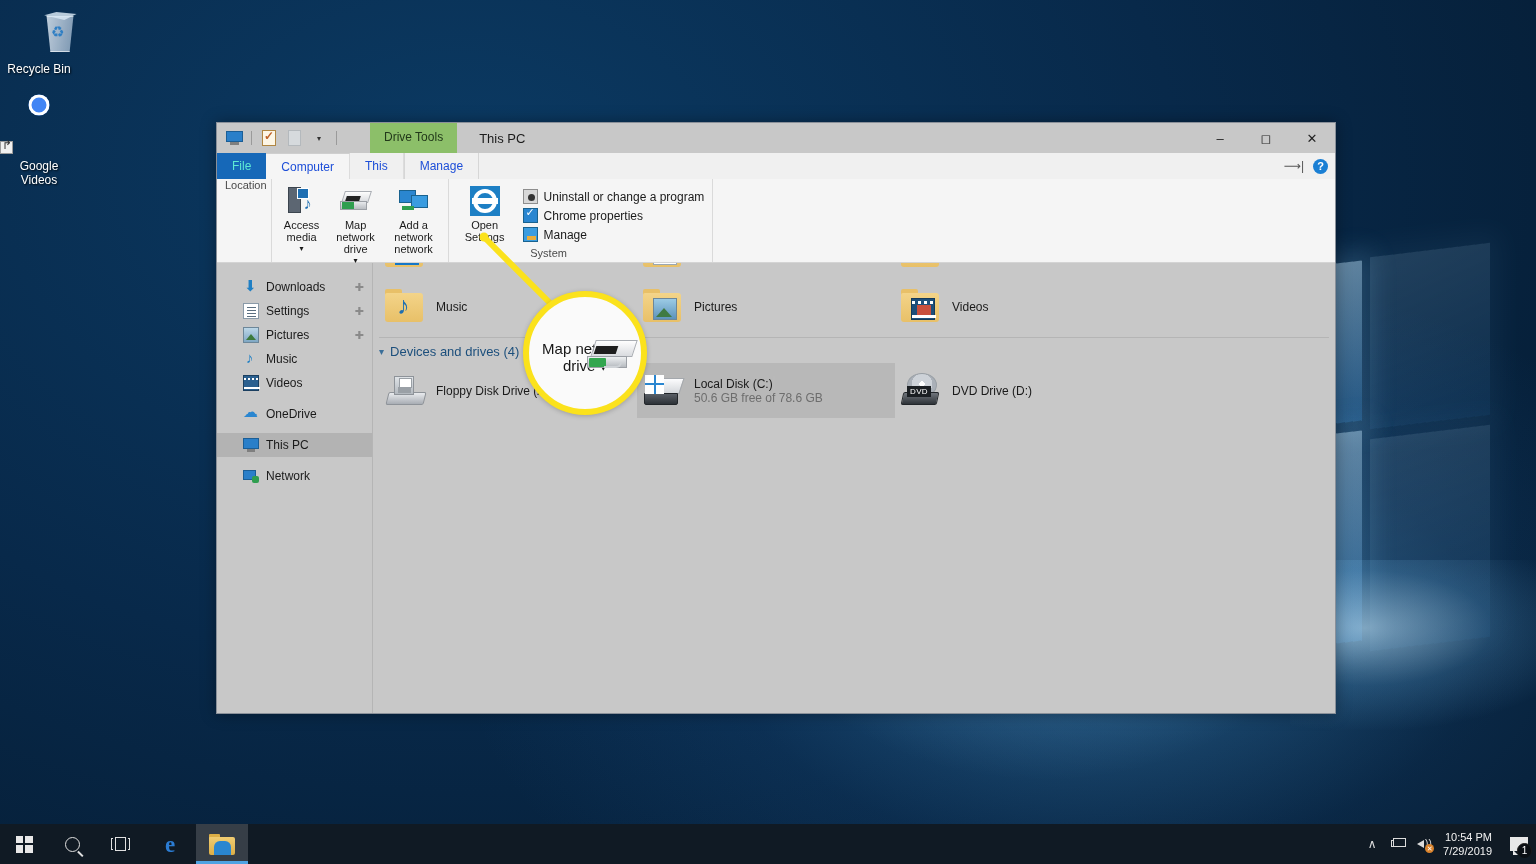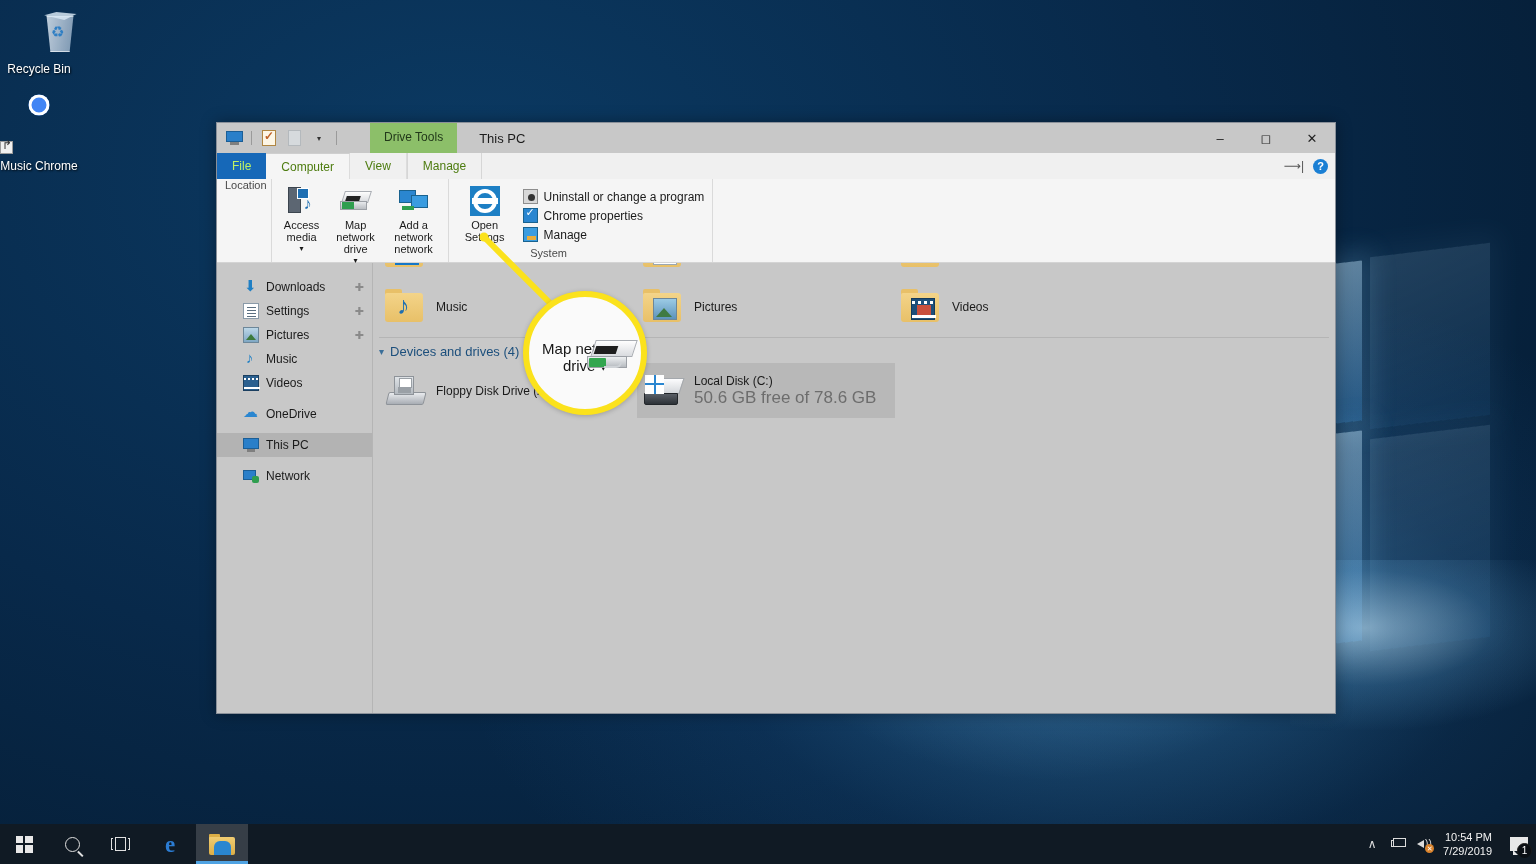--- a/index.html
+++ b/index.html
@@ -108,22 +108,22 @@
   .ctx-tab {
     align-self:flex-start; margin-left:24px; background:#8cbf69; color:#22391a;
     padding:6px 14px 7px; font-size:12px; height:30px; line-height:17px;
   }
   .win-title { flex:1; display:flex; align-items:center; padding-left:22px; font-size:13px; color:#1c1c1c; }
   .win-btns { display:flex; }
   .win-btn { width:46px; display:flex; align-items:center; justify-content:center; font-size:13px; color:#222; cursor:default; }
 
   
   .tabstrip { height:26px; background:#f0f0f0; display:flex; align-items:stretch; position:relative; }
-  .tab { padding:0 15px; display:flex; align-items:center; font-size:12px; color:#4d7c0f; border-right:1px solid #dcdcdc; cursor:default; }
-  .tab.file { background:#1668b8; color:#bef264; border-right:none; }
+  .tab { padding:0 15px; display:flex; align-items:center; font-size:12px; color:#1d4ed8; border-right:1px solid #dcdcdc; cursor:default; }
+  .tab.file { background:#1668b8; color:#5eead4; border-right:none; }
   .tab.active { background:#f5f5f5; border-top:1px solid #cfcfcf; }
   .tab.ctx { background:#f0f0f0; border-left:1px solid #d6d6d6; border-right:1px solid #d6d6d6; }
   .tab-right { margin-left:auto; display:flex; align-items:center; gap:9px; padding-right:7px; }
   .pin-ico { font-size:12px; color:#555; transform: rotate(0deg); }
   .help-ico {
     width:15px; height:15px; border-radius:50%; background:#1a7fd4; color:#fff;
     font-size:11px; display:flex; align-items:center; justify-content:center; font-weight:bold;
   }
 
   
@@ -269,21 +269,21 @@
     background: radial-gradient(circle at 50% 45%, #fff 0 14%, #cdd2d8 14% 55%, #aab0b8 55% 100%);
     border:1px solid #9aa0a6; }
   .d-dvd .tray { position:absolute;left:1px;top:22px;width:36px;height:13px;
     background:linear-gradient(#70757c,#2e3338); border:1px solid #22262a; border-radius:2px; transform:skewX(-12deg); }
   .d-dvd .lbl { position:absolute;left:6px;top:16px;width:24px;height:11px;background:#1b1f23;
     color:#fff; font-size:8px; text-align:center; line-height:11px; letter-spacing:.3px; }
 
   
   .bar-wrap { width:192px; height:11px; background:#e9e9e9; border:1px solid #b9b9b9; margin:2px 0 2px; }
   .bar-fill { height:100%; background:#1a84d6; }
-  .sub { font-size:17px; color:#6d6d6d; }
+  .sub { font-size:12px; color:#6d6d6d; }
   .t-lbl { font-size:12px; color:#1a1a1a; }
 
   
   .statusbar {
     height:24px; background:#d4d4d4; border-top:1px solid #bdbdbd;
     display:flex; align-items:center; padding:0 6px; font-size:11px; color:#2a2a2a; gap:22px;
   }
   .sb-right { margin-left:auto; display:flex; gap:5px; align-items:center; }
   .vbtn { width:22px;height:18px;display:flex;align-items:center;justify-content:center;cursor:default; }
   .v-details { width:15px;height:12px;position:relative; }
@@ -380,21 +380,21 @@
     </span>
   </span>
   <span>Recycle Bin</span>
 </div>
 
 <div class="desk-icon" style="left:0px; top:105px;">
   <span class="glyph">
     <span class="chrome"></span>
     <span class="shortcut-arrow"></span>
   </span>
-  <span>Music Chrome</span>
+  <span>Google Videos</span>
 </div>
 
 <div id="explorer">
 
   <div class="titlebar">
     <div class="qat">
       <span class="qat-ico">
         <span class="pc-ico">
             <span class="scr"></span>
             <span class="base"></span>
@@ -417,21 +417,21 @@
     <div class="win-btns">
       <div class="win-btn">–</div>
       <div class="win-btn">◻</div>
       <div class="win-btn close">✕</div>
     </div>
   </div>
 
   <div class="tabstrip">
     <div class="tab file">File</div>
     <div class="tab active">Computer</div>
-    <div class="tab">View</div>
+    <div class="tab">This</div>
     <div class="tab ctx">Manage</div>
     <div class="tab-right">
       <span class="pin-ico">⟶|</span>
       <span class="help-ico">?</span>
     </div>
   </div>
 
   <div class="ribbon">
 
     <div class="rgroup">
@@ -636,20 +636,28 @@
           </span>
           <span class="tname">
             <span class="nm t-lbl">Local Disk (C:)</span>
             <span class="bar-wrap">
               <span class="bar-fill" id="cbar" style="width: 36%;"></span>
             </span>
             <span class="sub" style="display:block;">50.6 GB free of 78.6 GB</span>
           </span>
         </div>
 
+        <div class="tile">
+          <span class="ticon d-dvd">
+            <span class="disc"></span>
+              <span class="tray"></span>
+            <span class="lbl">DVD</span>
+          </span>
+          <span class="tname"><span class="nm t-lbl">DVD Drive (D:)</span></span>
+        </div>
       </div>
     </div>
   </div>
 
 </div>
 
 <svg style="position:absolute; left:0; top:0; width:1536px; height:864px; pointer-events:none;">
   <line x1="486" y1="239" x2="556" y2="309" stroke="#fbe21c" stroke-width="6" stroke-linecap="round"></line>
   <circle cx="484" cy="237" r="4.5" fill="#fbe21c"></circle>
 </svg>

